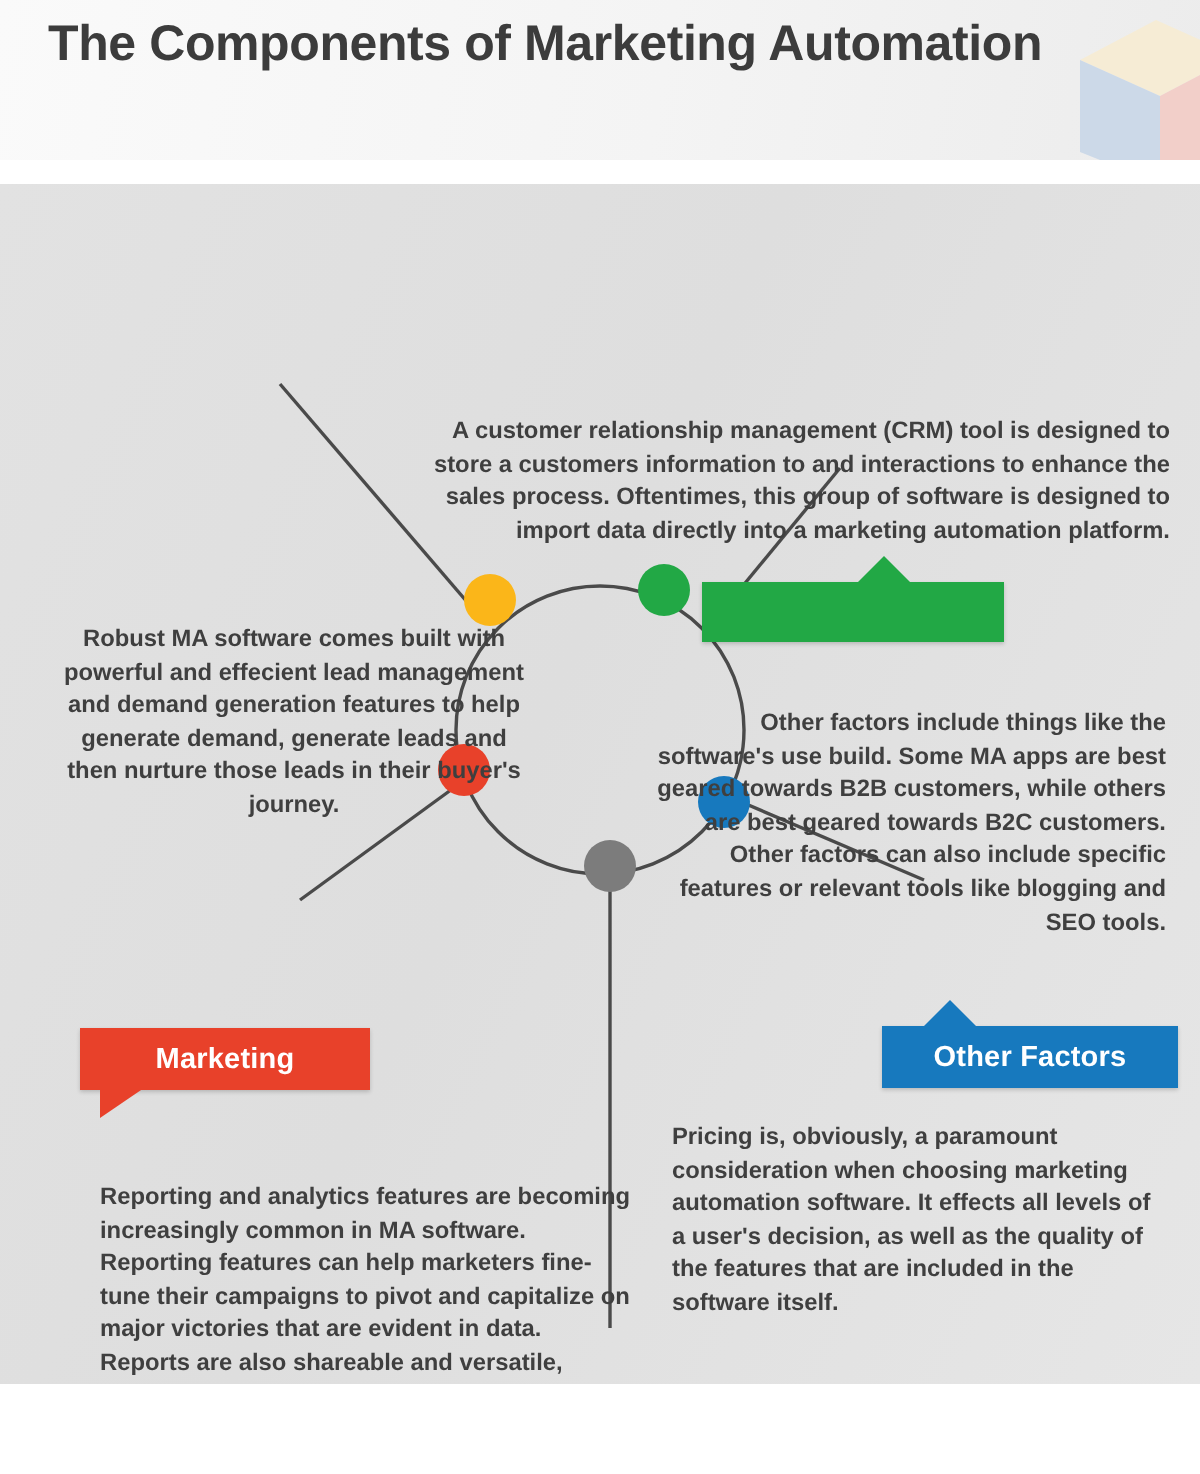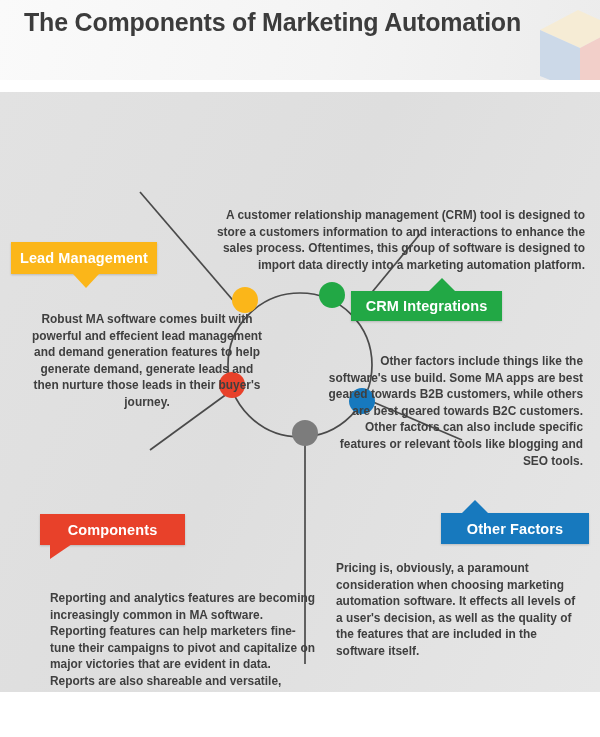--- a/index.html
+++ b/index.html
@@ -122,32 +122,27 @@
       <line x1="366" y1="307" x2="462" y2="348" stroke="#4a4a4a" stroke-width="1.7"></line>
       <line x1="305" y1="345" x2="305" y2="572" stroke="#4a4a4a" stroke-width="1.7"></line>
 
       <circle cx="245" cy="208" r="13" fill="#FBB619"></circle>
       <circle cx="332" cy="203" r="13" fill="#22A845"></circle>
       <circle cx="232" cy="293" r="13" fill="#E8412A"></circle>
       <circle cx="362" cy="309" r="13" fill="#1779BE"></circle>
       <circle cx="305" cy="341" r="13" fill="#7C7C7C"></circle>
     </svg>
 
-    <div class="pill pill-lead">
-      <span class="pill-text">Lead Management</span>
-      <span class="notch"></span>
-    </div>
 
     <div class="pill pill-crm">
-      <span class="pill-text">CRM Integrations</span>
       <span class="notch"></span>
     </div>
 
     <div class="pill pill-reporting">
-      <span class="pill-text">Components</span>
+      <span class="pill-text">Marketing</span>
       <span class="notch"></span>
     </div>
 
     <div class="pill pill-other">
       <span class="pill-text">Other Factors</span>
       <span class="notch"></span>
     </div>
 
     <div class="body-text t-crm">A customer relationship management (CRM) tool is designed to store a customers information to and interactions to enhance the sales process. Oftentimes, this group of software is designed to import data directly into a marketing automation platform.</div>
     <div class="body-text t-lead">Robust MA software comes built  with powerful and effecient lead management and demand generation features to help generate demand, generate leads and then nurture those leads in their buyer's journey.</div>

